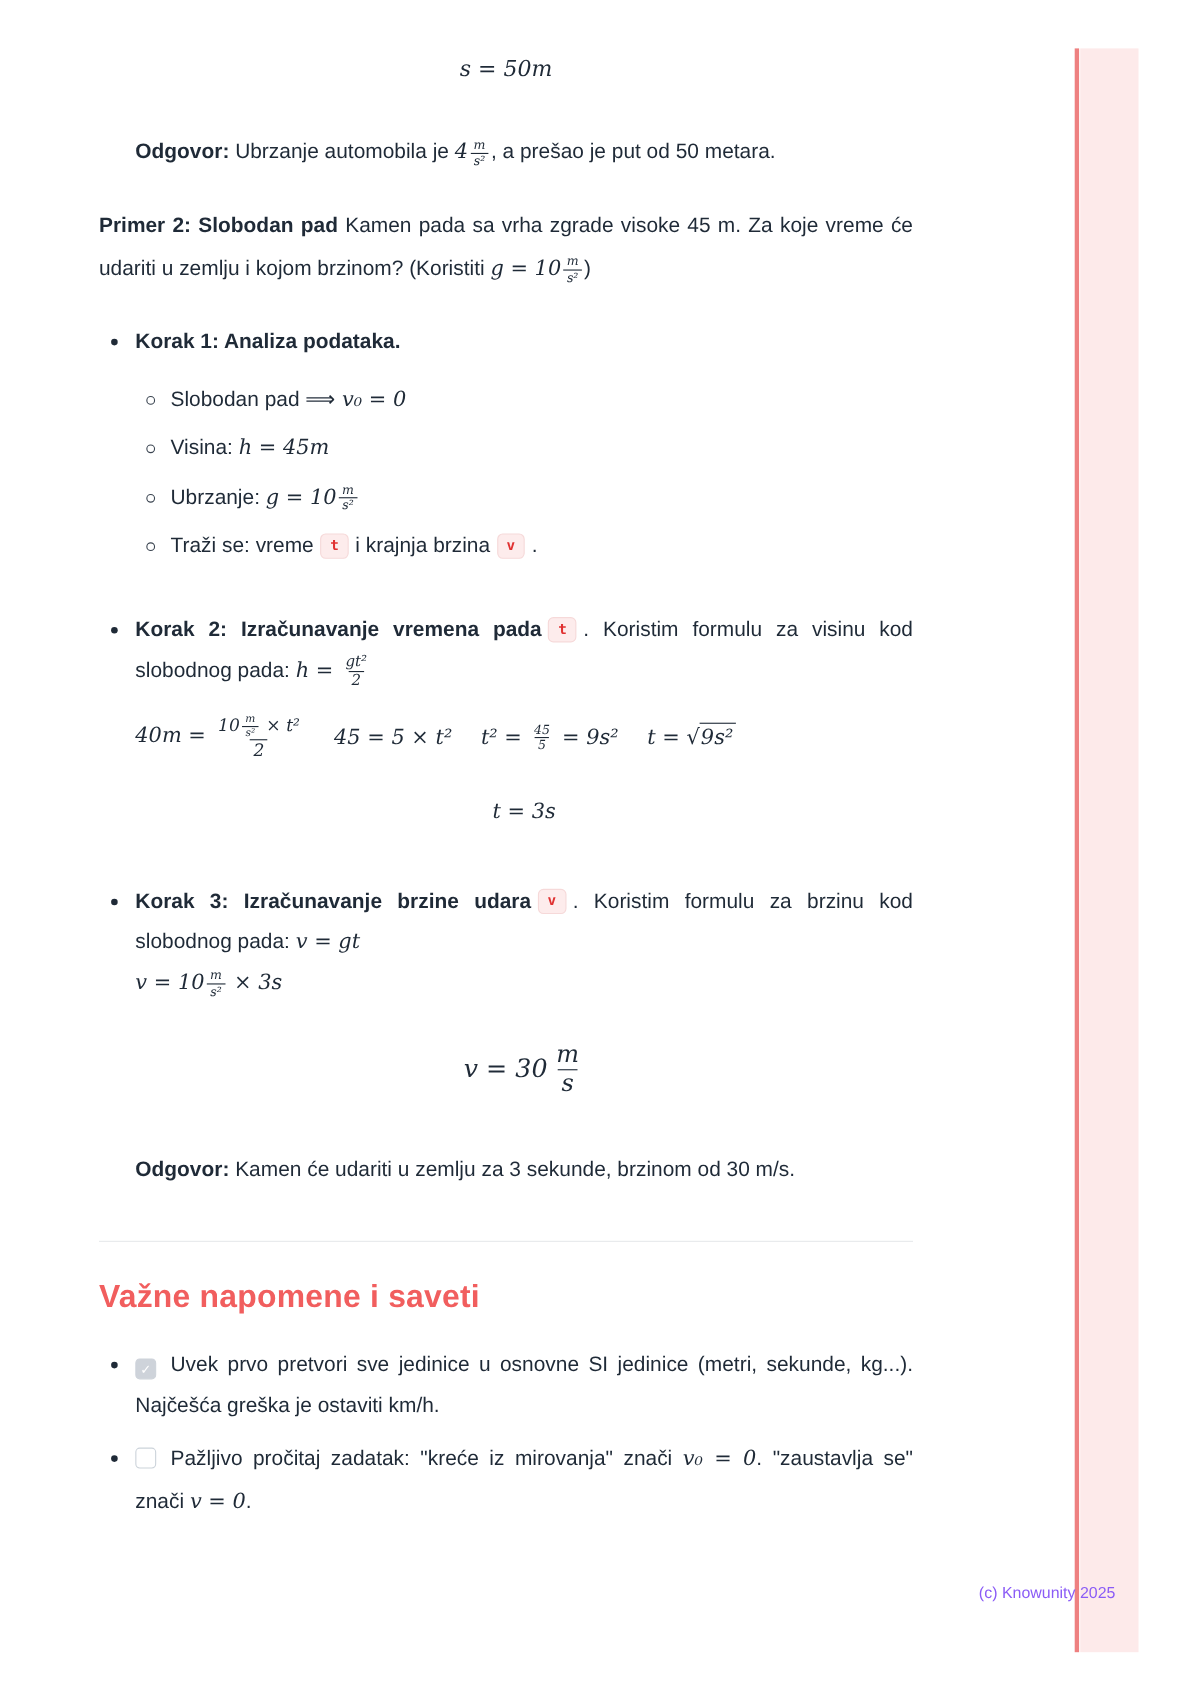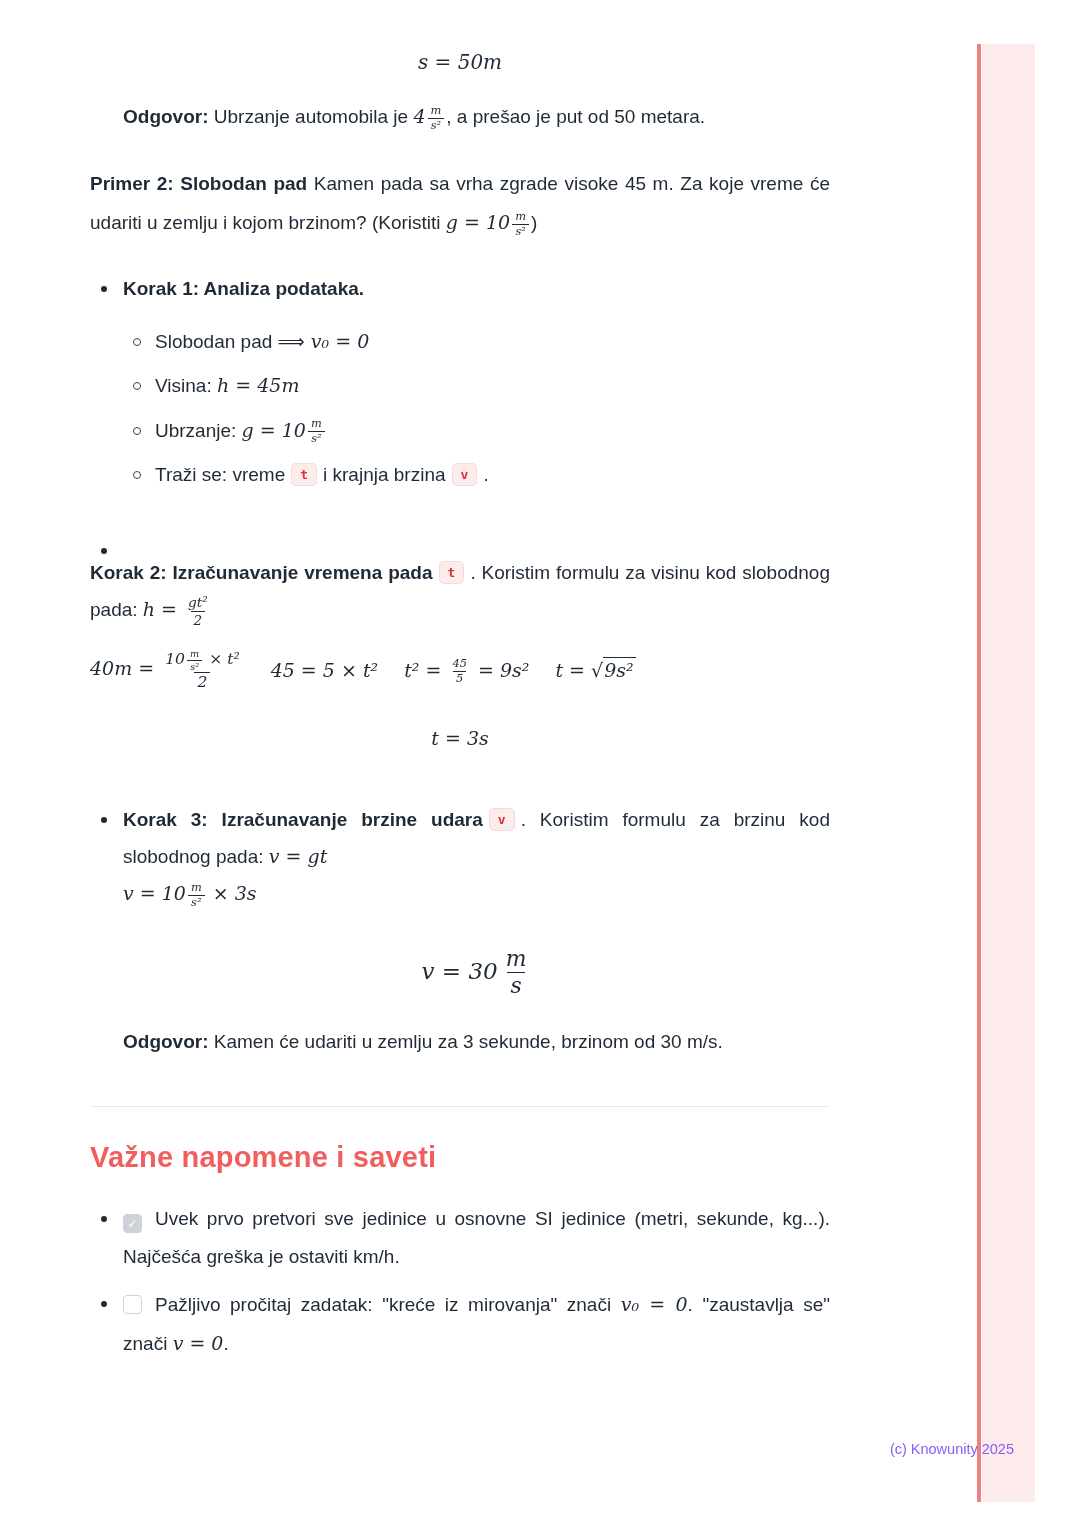--- a/index.html
+++ b/index.html
@@ -15,21 +15,21 @@
   .side-strip { position:absolute; top:44px; left:982px; width:53px; height:1458px; background:#fdeaea; }
   .side-strip-line { position:absolute; top:44px; left:977px; width:4px; height:1458px; background:#ee8080; }
 
   .content { position:absolute; left:90px; top:0; width:740px; }
 
   .math { font-family:"DejaVu Serif","Liberation Serif",serif; font-style:italic; }
   strong { font-weight:700; }
 
   .eq-center { text-align:center; font-size:20px; padding-top:50px; }
 
-  p.answer { margin-top:24px; padding-left:33px; font-size:19px; line-height:1.9; }
+  p.answer { margin-top:46px; padding-left:33px; font-size:19px; line-height:1.9; }
   .primer { margin-top:30px; font-size:19px; line-height:2.0; text-align:justify; }
 
   .steps-list { margin-top:28px; }
   .li { display:flex; align-items:flex-start; }
   .marker-col  { flex:none; width:33px; padding-left:11px; }
   .marker-col2 { flex:none; width:32px; padding-left:10px; }
   .bullet-dot  { display:block; width:6px; height:6px; border-radius:50%; background:#1f2a37; margin-top:16px; }
   .bullet-ring { display:block; width:8px; height:8px; border-radius:50%; border:1.5px solid #3a4450; margin-top:13px; }
   .li-body { flex:1; font-size:19px; line-height:1.95; text-align:justify; }
 
@@ -58,21 +58,21 @@
 
   .sqrt { display:inline-block; white-space:nowrap; }
   .sqrt .sqrt-sym { font-style:normal; }
   .sqrt .overline { border-top:1.5px solid currentColor; padding:1px 2px 0 1px; }
 
   .center-eq { text-align:center; margin-top:28px; font-size:19px; }
   .calc-line { font-size:19px; text-align:left; }
   .result-display { text-align:center; margin-top:34px; font-size:23px; }
   .result-display .frac { font-size:0.95em; margin-left:5px; }
 
-  .step-gap2 { margin-top:30px;flex-direction:column; }
+  .step-gap2 { margin-top:30px; }
   .step-gap3 { margin-top:44px; }
 
   .divider { border:none; border-top:1px solid #e7e9ec; margin-top:46px; }
 
   .notes-heading { margin-top:34px; font-size:29px; font-weight:700; color:#f15e5e; letter-spacing:.2px; }
   .notes-list { margin-top:26px; }
   .note-item { margin-bottom:9px; }
   .note-body { flex:1; font-size:19px; line-height:2.0; text-align:justify; }
 
   .checkbox {

